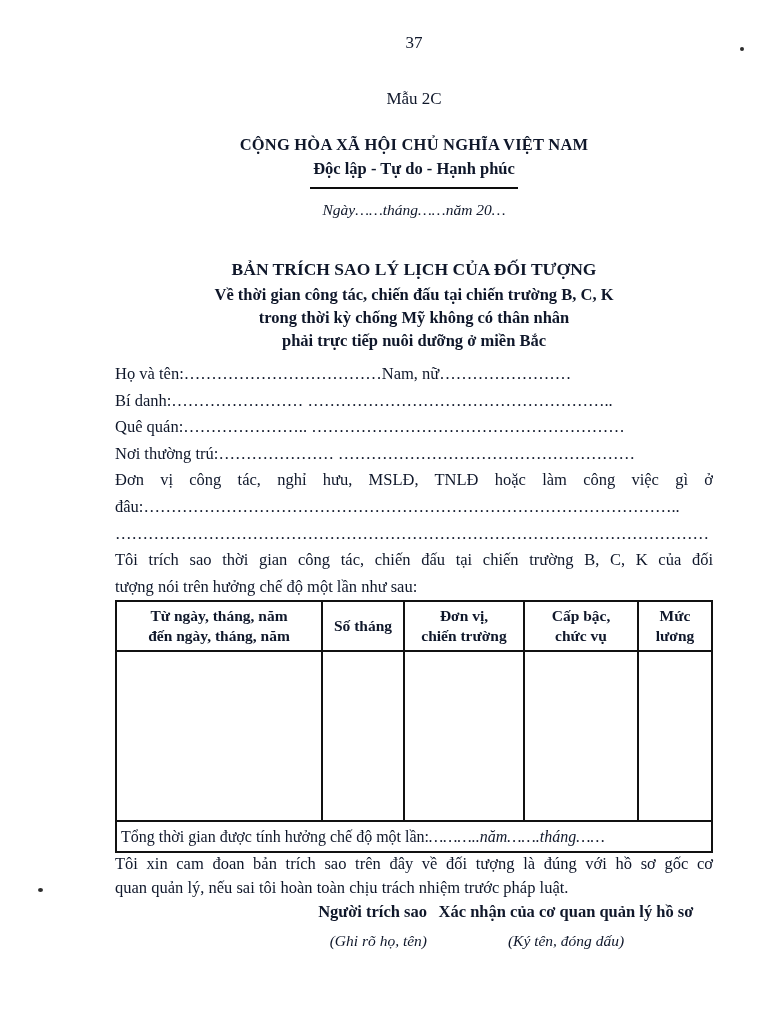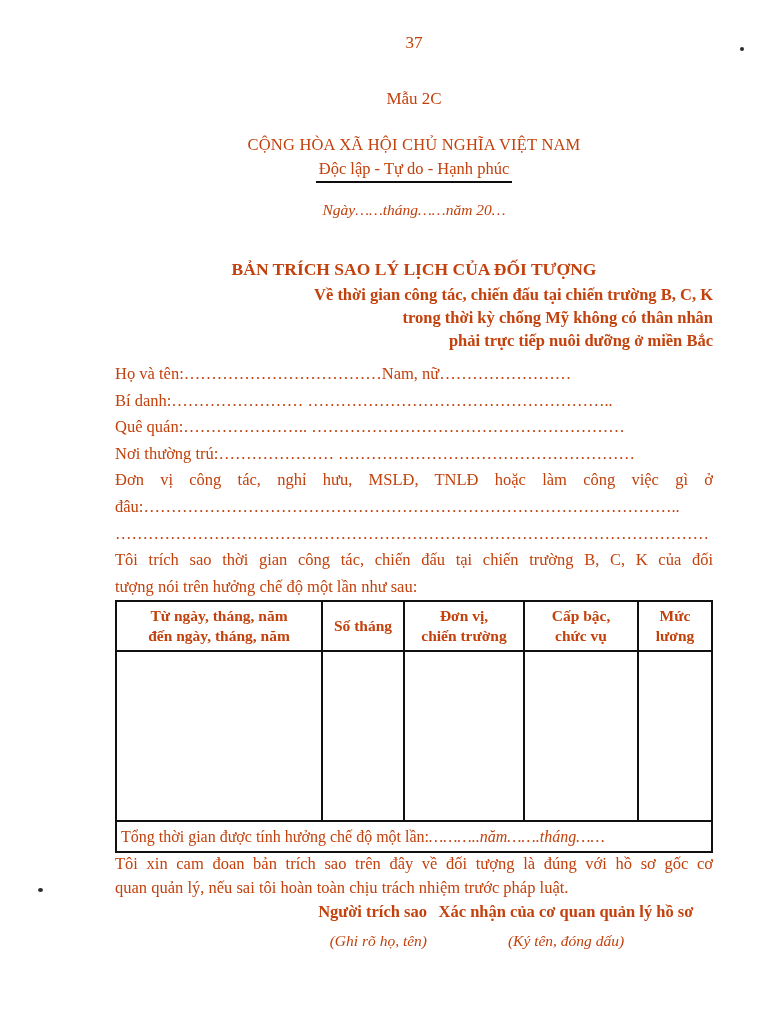--- a/index.html
+++ b/index.html
@@ -2,43 +2,43 @@
 <html><head>
 <meta charset="utf-8">
 <style>
   html,body{margin:0;padding:0;background:#e8e8e8;}
   .page{
     position:relative;
     width:780px;height:1009px;
     background:#ffffff;
     margin:0 auto;
     font-family:"Liberation Serif","DejaVu Serif",serif;
-    color:#c2410c;
+    color:#0f172a;
     overflow:hidden;
   }
   .content{position:absolute;left:115px;top:0;width:598px;height:100%;}
   .abs{position:absolute;left:0;width:100%;}
   .center{text-align:center;}
   .right{text-align:center;}
   .it{font-style:italic;}
 
   .pagenum{top:33px;font-size:17px;}
   .formcode{top:89px;font-size:17px;}
 
-  .nat-title{top:135px;font-size:16.5px;font-weight:normal;letter-spacing:.2px;}
+  .nat-title{top:135px;font-size:16.5px;font-weight:bold;letter-spacing:.2px;}
   .motto-line{top:159px;}
   .motto-line span{
-    display:inline-block;font-size:16.5px;font-weight:normal;
-    border-bottom:2px solid #0d0d0d;padding:0 3px 2px 3px;
+    display:inline-block;font-size:16.5px;font-weight:bold;
+    border-bottom:2px solid #0d0d0d;padding:0 3px 8px 3px;
   }
   .dateline{top:201px;font-size:15.5px;font-style:italic;}
 
   .titleblock{top:255px;}
   .title-main{font-size:17.5px;font-weight:bold;line-height:28px;}
-  .title-sub{font-size:16.5px;font-weight:bold;line-height:23px;text-align:right;}
+  .title-sub{font-size:16.5px;font-weight:bold;line-height:23px;}
 
   .fields{top:361px;font-size:16.5px;line-height:26.6px;}
   .fline{white-space:nowrap;overflow:hidden;width:598px;}
   .fjust{text-align:justify;text-align-last:justify;white-space:normal;}
 
   .tablewrap{top:600px;}
   table{border-collapse:collapse;table-layout:fixed;width:596px;padding-left:10px;}
   col.c1{width:206px;} col.c2{width:82px;} col.c3{width:120px;}
   col.c4{width:114px;} col.c5{width:74px;}
   th,td{border:2px solid #111;padding:0;}

